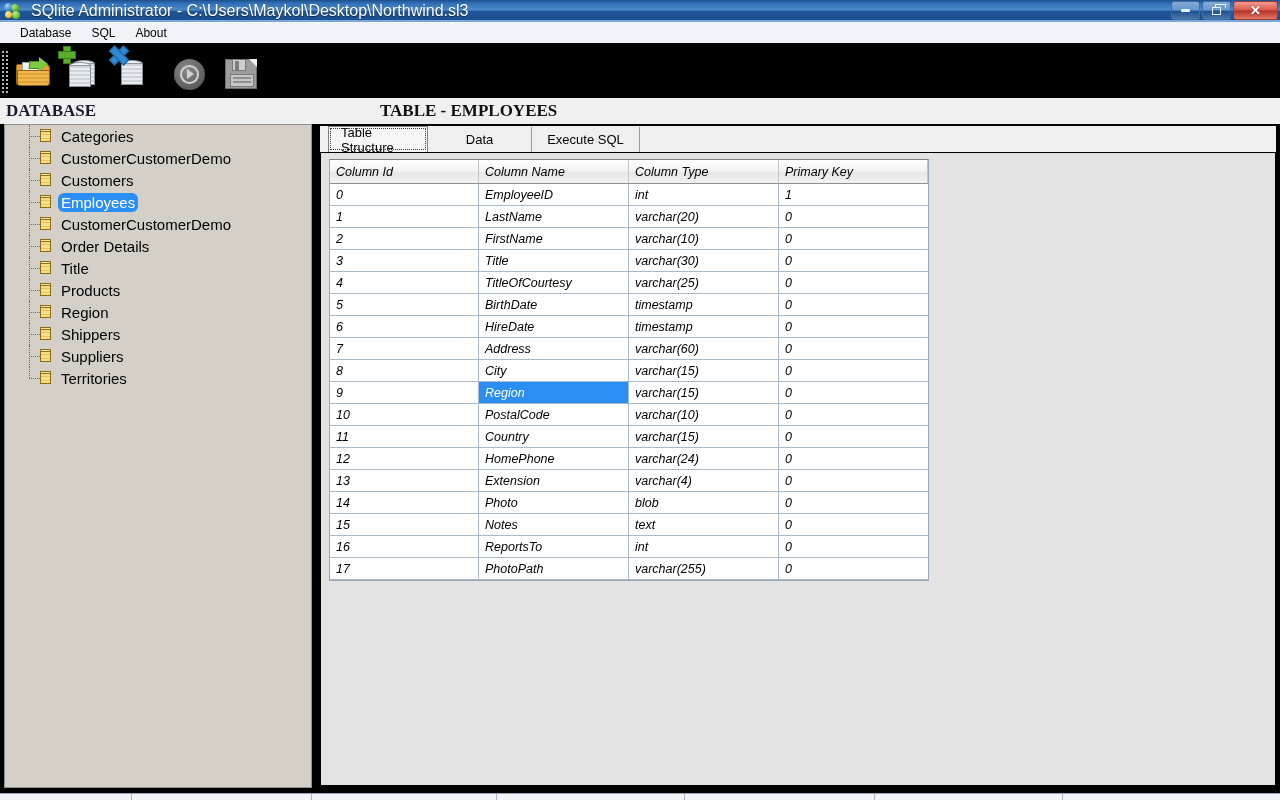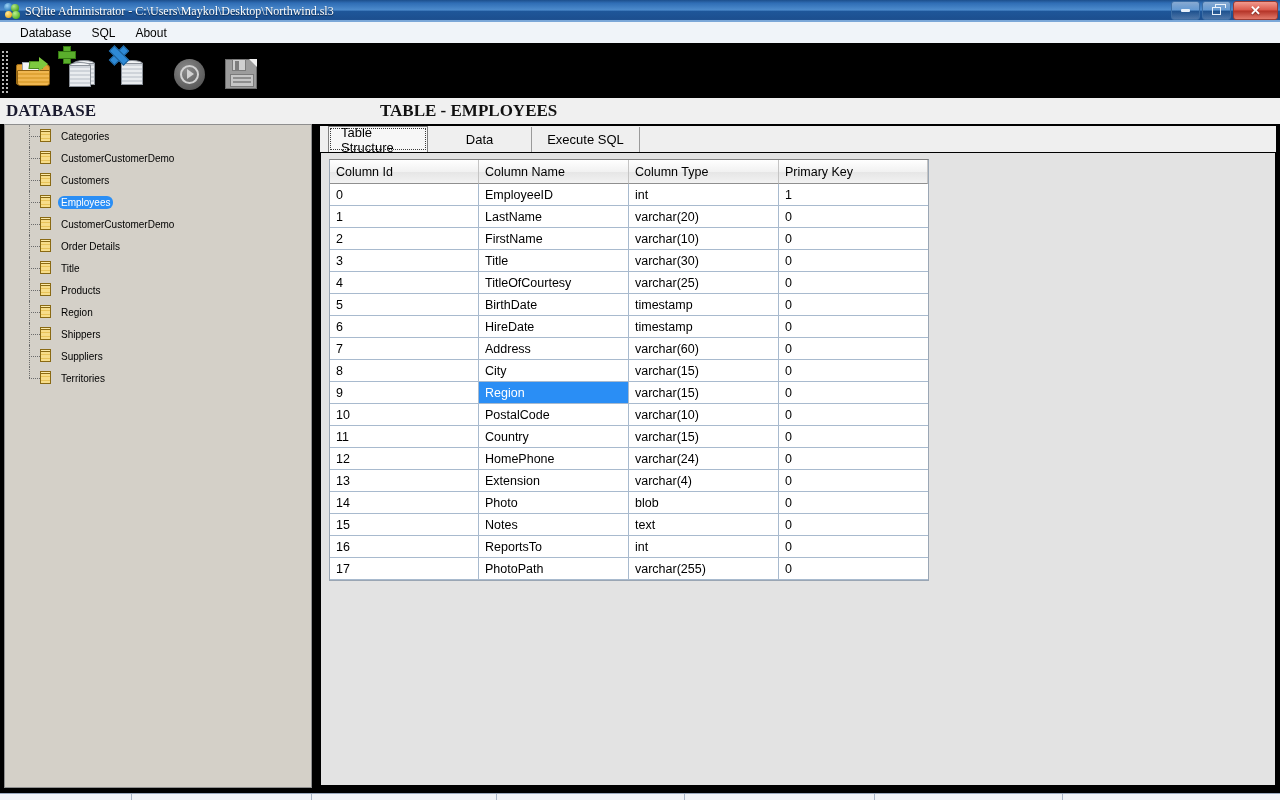--- a/index.html
+++ b/index.html
@@ -22,22 +22,22 @@
   }
   .tb-icon { width: 22px; height: 22px; position: relative; margin-left: 3px; flex: 0 0 auto; }
   .tb-icon i {
     position: absolute; border-radius: 50%; display: block;
   }
   .tb-icon i.c1 { width: 9px; height: 9px; left: 1px; top: 3px; background: radial-gradient(circle at 35% 30%, #9fd2f5, #1f74b8 70%, #0d4f85); }
   .tb-icon i.c2 { width: 8px; height: 8px; left: 8px; top: 4px; background: radial-gradient(circle at 35% 30%, #b6e88a, #4da521 70%, #2d7a12); }
   .tb-icon i.c3 { width: 7px; height: 7px; left: 2px; top: 11px; background: radial-gradient(circle at 35% 30%, #ffe79a, #f0b429 70%, #c58a0f); }
   .tb-icon i.c4 { width: 8px; height: 8px; left: 9px; top: 11px; background: radial-gradient(circle at 35% 30%, #bdf08f, #59b72a 70%, #34800f); }
   #title-text {
-    color: #ffffff; font-size: 12px; 
-    text-shadow: 0 1px 1px rgba(0,0,0,.55); white-space: nowrap; font-family: Liberation Serif, serif;
+    color: #ffffff; font-size: 16px; margin-left: 6px;
+    text-shadow: 0 1px 1px rgba(0,0,0,.55); white-space: nowrap;
   }
   #wincontrols {
     position: absolute; right: 2px; top: 1px; height: 19px; display: flex; gap: 2px;
   }
   .wbtn {
     width: 29px; height: 19px; border: 1px solid #3c6ea5; border-radius: 3px;
     background: linear-gradient(to bottom, rgba(255,255,255,.45), rgba(255,255,255,.12) 48%, rgba(0,0,0,.08) 52%, rgba(255,255,255,.22));
     display: flex; align-items: center; justify-content: center;
     color: #eaf2fb; font-size: 11px; line-height: 1;
   }
@@ -145,21 +145,21 @@
     border-left:1px dotted #6b6b6b;
   }
   .tline.last::after {
     content:""; position:absolute; left:0; top:0; width:0; height:11px;
     border-left:1px dotted #6b6b6b;
   }
   .ticon { width:14px; height:14px; margin-left:14px; margin-right:5px; position:relative; flex:0 0 auto; }
   .ticon .tb { position:absolute; left:1px; top:1px; width:11px; height:12px; border:1px solid #8a6a14;
     background: linear-gradient(to bottom,#f7dd8a 0 3px,#e8c35a 3px 4px,#f7dd8a 4px 7px,#e8c35a 7px 8px,#f7dd8a 8px 11px,#d9ae3d 11px 12px); }
   .ticon .th { position:absolute; left:1px; top:0; width:11px; height:3px; background:#fbe9a8; border:1px solid #8a6a14; }
-  .tlabel { font-size:10px; color:#000; padding:1px 3px; white-space:nowrap; }
+  .tlabel { font-size:15px; color:#000; padding:1px 3px; white-space:nowrap; }
   .tnode.sel .tlabel { background:#2a8ef5; color:#fff;border-radius:6px; }
 
   
   #rightpanel {
     position:absolute; left:316px; top:124px; width:964px; height:668px; background:#000;
     padding: 4px 6px 6px 6px;
   }
   #tabstrip { position:absolute; left:320px; top:126px; width:956px; height:26px; background:#efefef; display:flex; align-items:flex-end; }
   .tab {
     height:25px; display:flex; align-items:center; justify-content:center;
@@ -178,21 +178,21 @@
   #content {
     position:absolute; left:320px; top:152px; width:956px; height:634px;
     background:#e3e3e3; border:1px solid #000;
   }
 
   
   #grid {
     position:absolute; left:8px; top:6px; width:600px;
     background:#fff; border:1px solid #9aa6b4; border-top:1px solid #808080;
   }
-  .grow { display:flex; height:22px; }
+  .grow { display:flex; height:22px;font-style:italic; }
   .ghead { height:24px; background: linear-gradient(to bottom,#ffffff,#f1f1f1 50%,#e6e6e6 51%,#f3f3f3); }
   .gcell {
     display:flex; align-items:center; font-size:12.5px; color:#000;
     padding-left:6px; border-right:1px solid #a8bace; border-bottom:1px solid #a8bace;
     overflow:hidden; white-space:nowrap;
   }
   .ghead .gcell { border-right:1px solid #c4c4c4; border-bottom:1px solid #8f8f8f; background:transparent; }
   .c-id { width:149px; }
   .c-name { width:150px; }
   .c-type { width:150px; }

